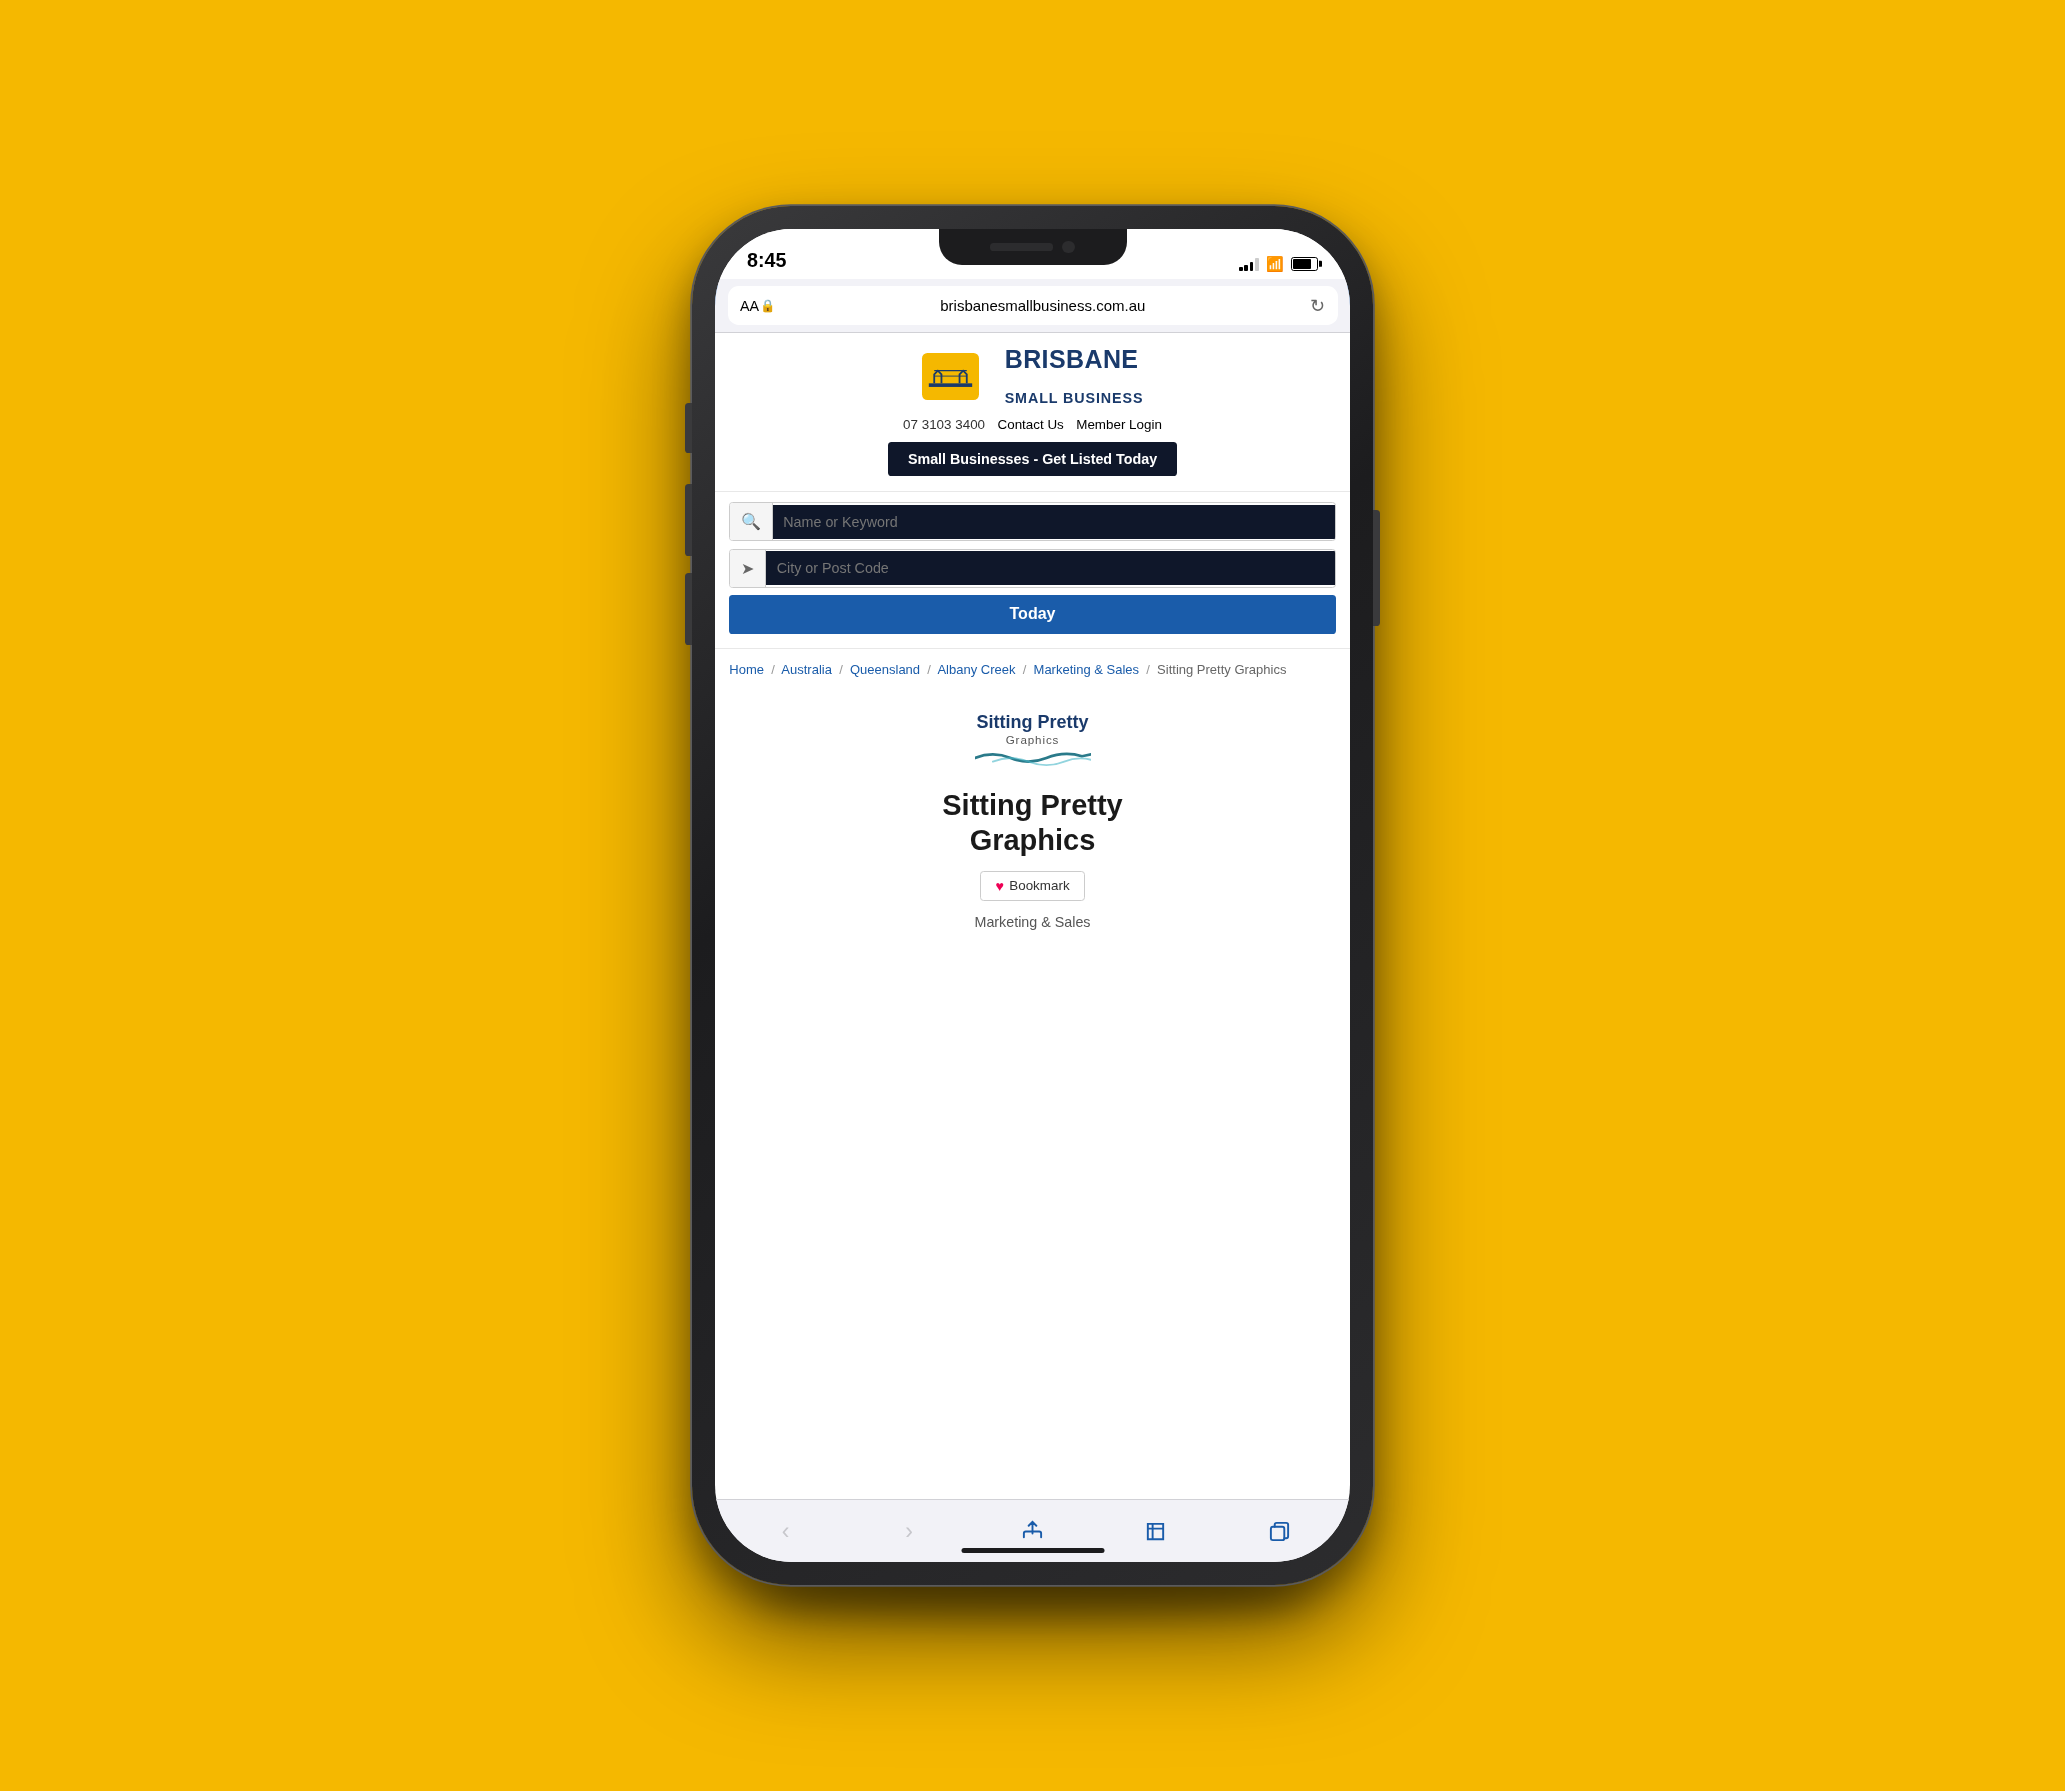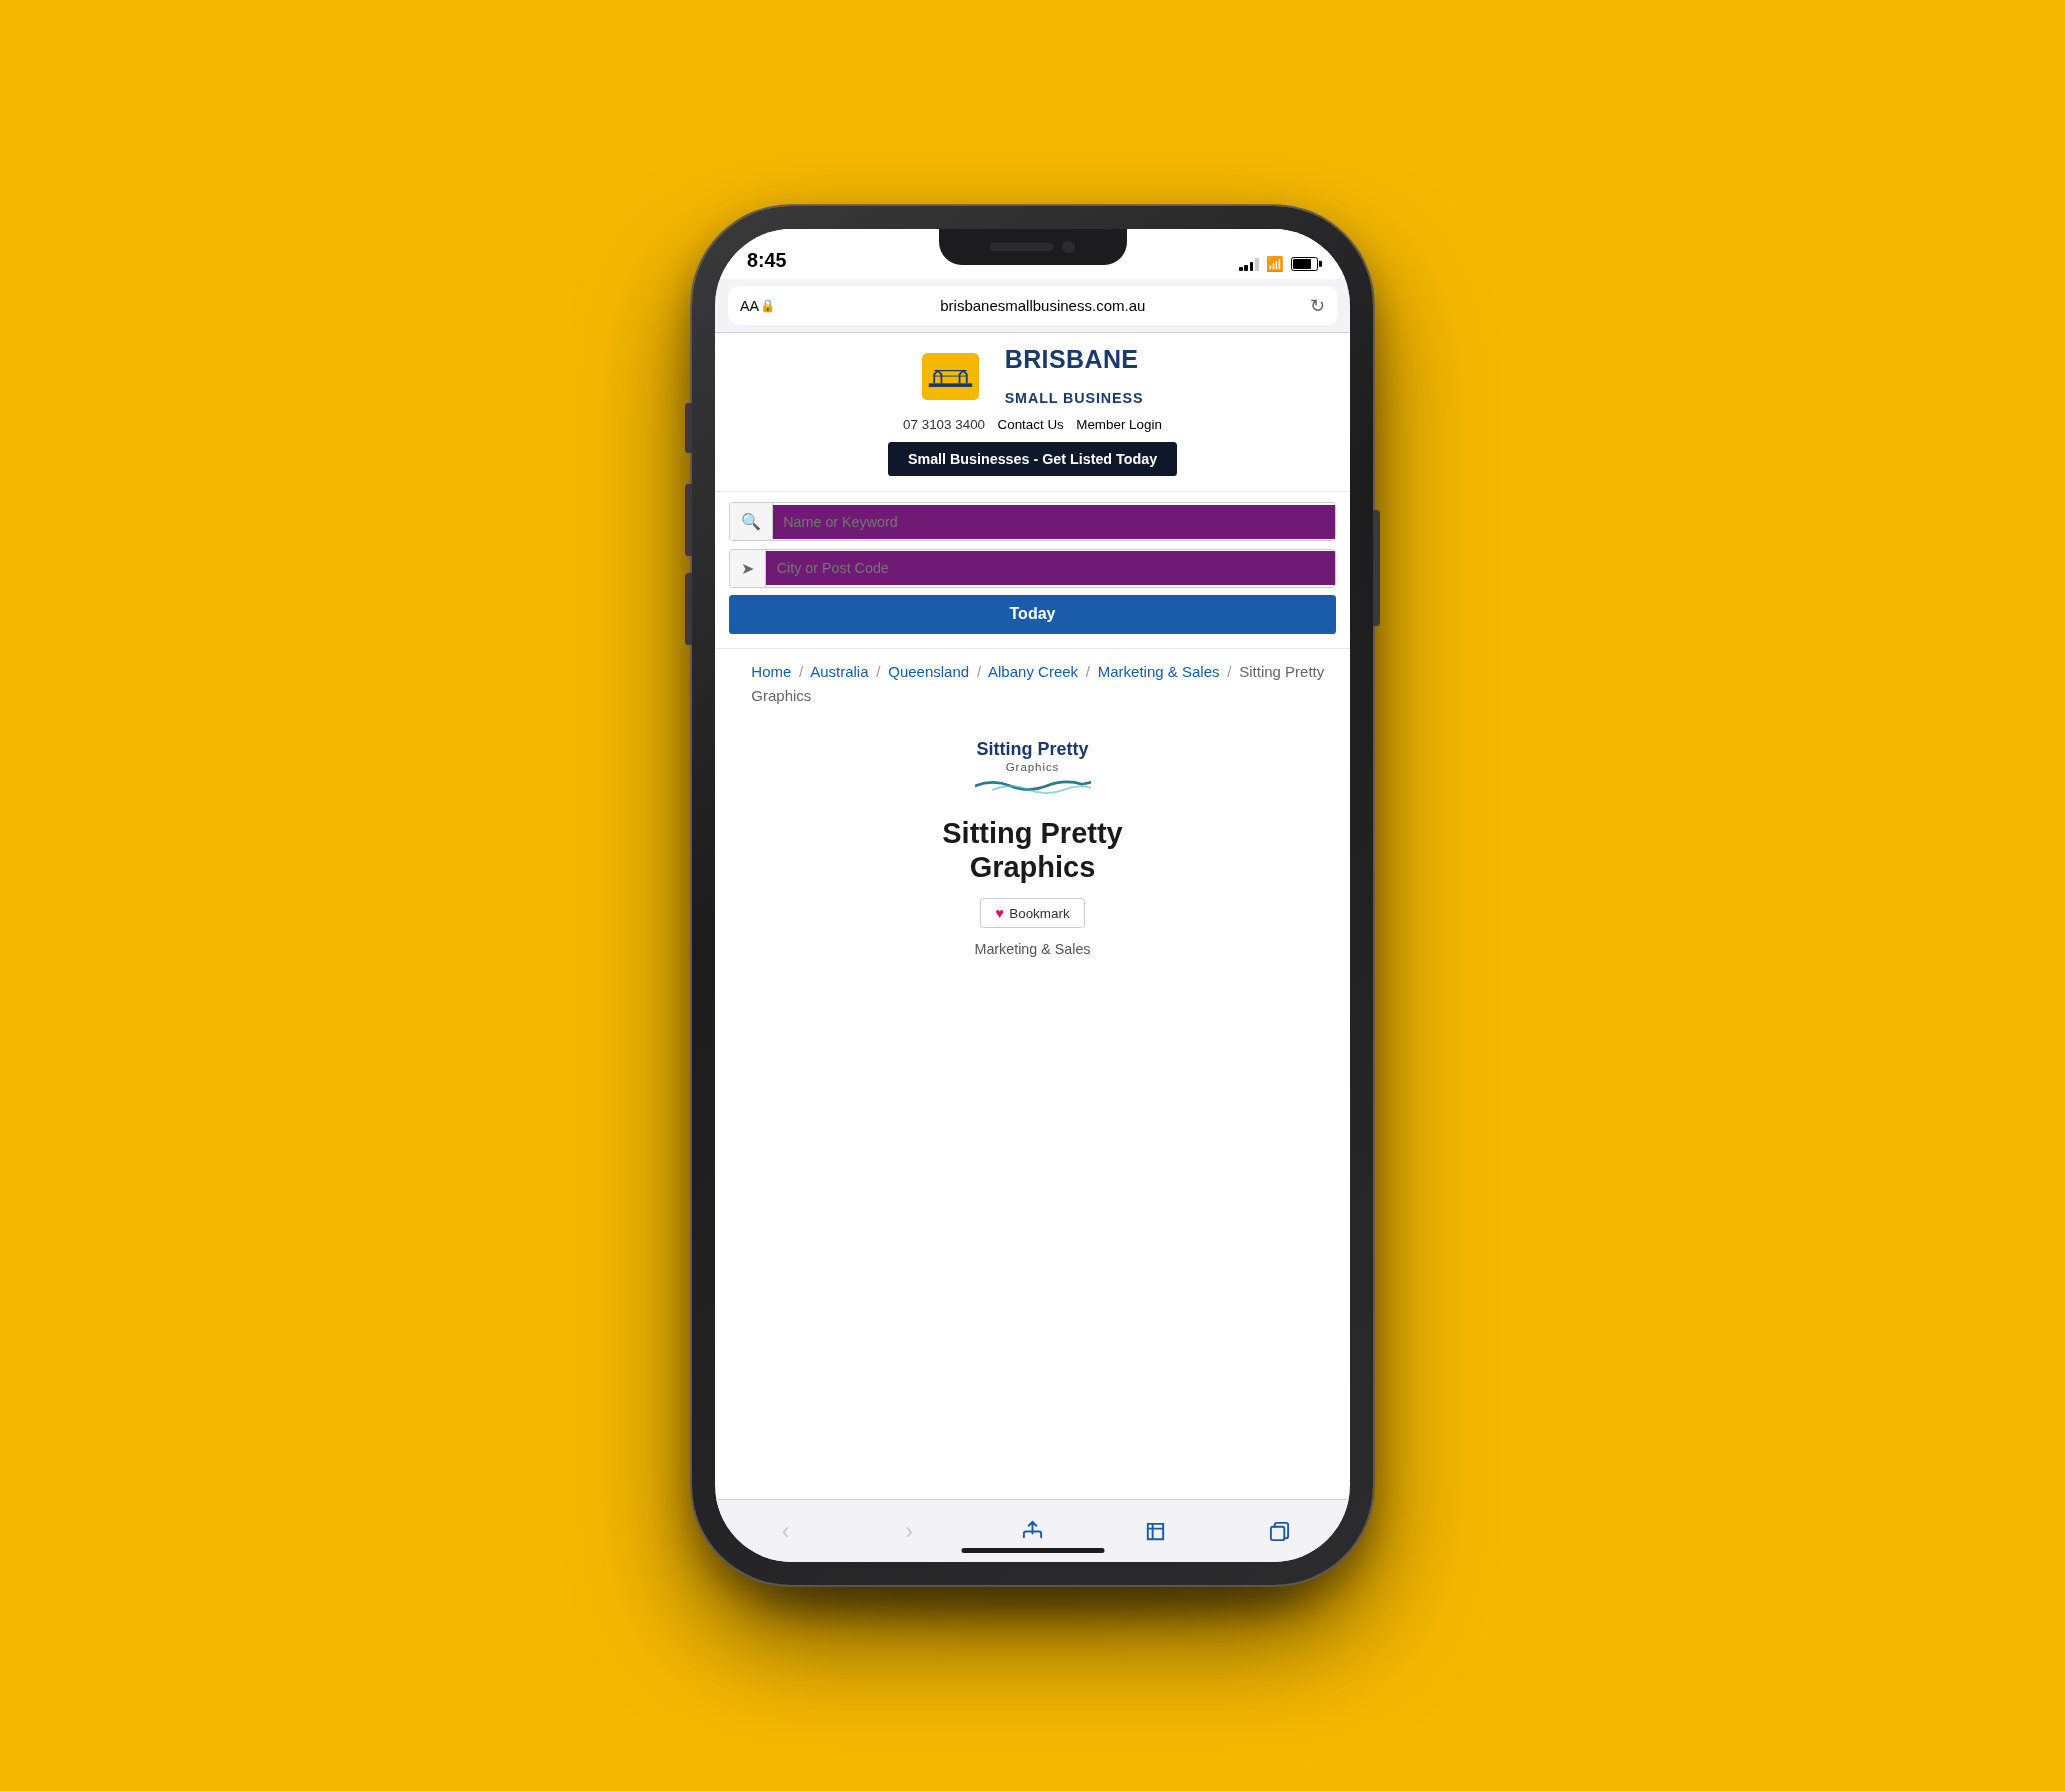--- a/index.html
+++ b/index.html
@@ -334,42 +334,41 @@
       color: #666;
       font-size: 16px;
     }
     .search-input {
       flex: 1;
       border: none;
       outline: none;
       padding: 9px 10.7px;
       font-size: 14.3px;
       color: #999;
-      background: #701a75;
+      background: #0f172a;
     }
     .search-btn {
       width: 100%;
       background: #1a5caa;
       color: #fff;
       border: none;
       padding: 10.7px;
       font-size: 16px;
       font-weight: 600;
       cursor: pointer;
       border-radius: 3.6px;
     }
 
     
     .breadcrumb {
       padding: 10.7px 14.3px;
-      font-size: 15px;
+      font-size: 13px;
       color: #666;
       background: #fff;
       line-height: 1.6;
-      margin-left: 22px;
     }
     .breadcrumb a {
       color: #1a5caa;
       text-decoration: none;
     }
     .breadcrumb .sep {
       margin: 0 3.6px;
       color: #999;
     }
 

